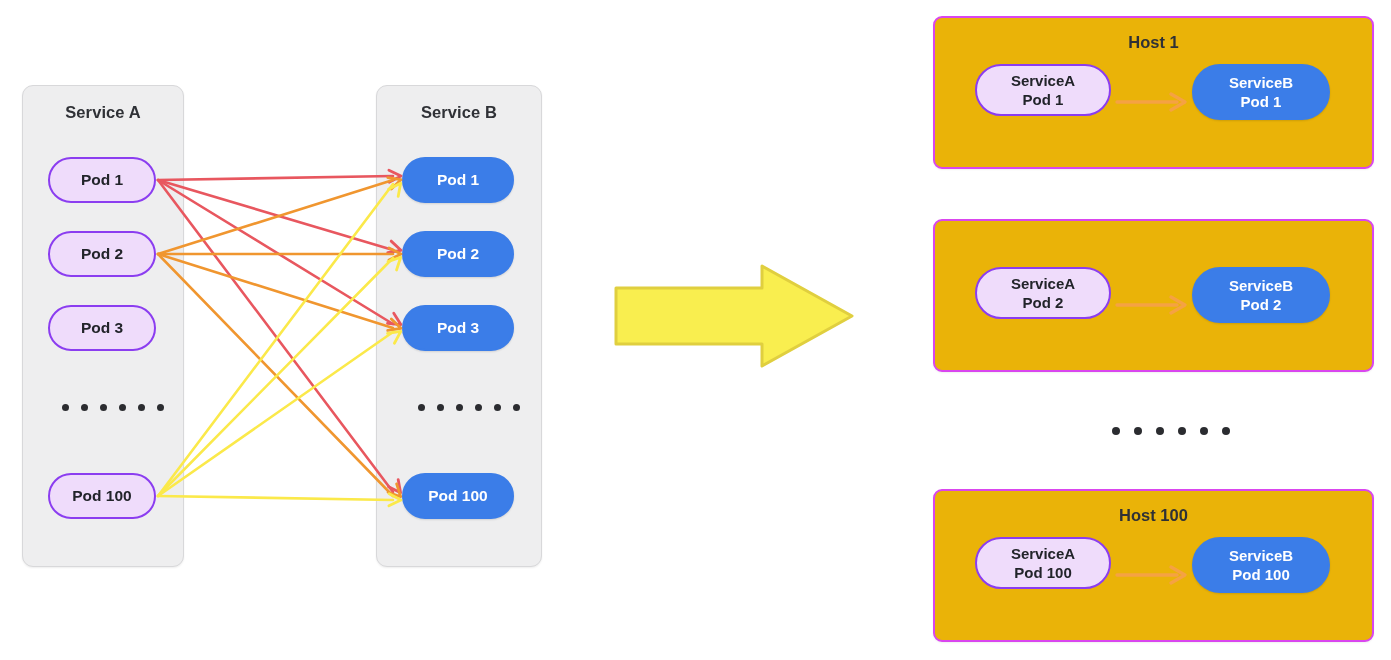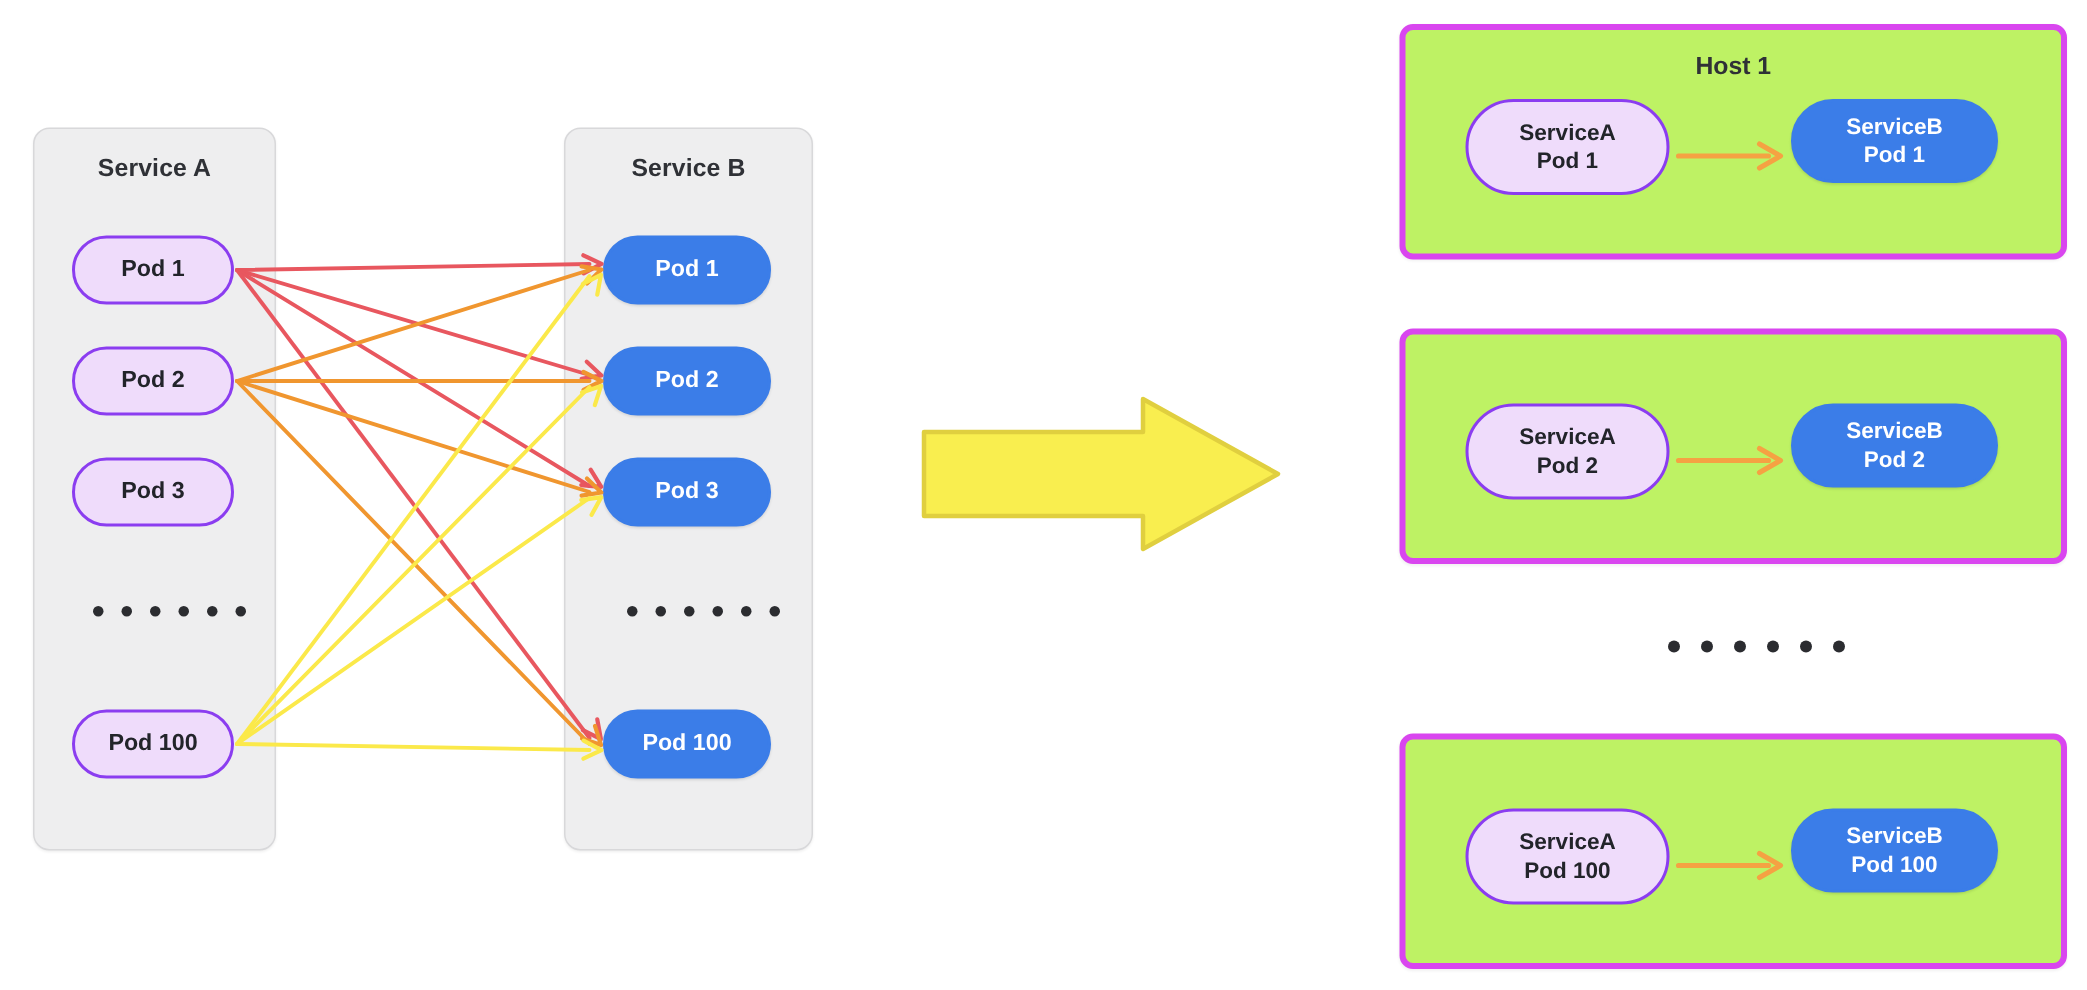--- a/index.html
+++ b/index.html
@@ -76,43 +76,43 @@
 
   
   #mesh{position:absolute;left:0;top:0;width:600px;height:660px;pointer-events:none;}
 
   
   #big-arrow{position:absolute;left:612px;top:262px;width:244px;height:108px;}
 
   
   .host-panel{
     position:absolute;
-    background:#bef264;
-    border:4px solid #d946ef;
+    background:#eab308;
+    border:2px solid #d946ef;
     border-radius:9px;
     box-shadow:0 1px 2px rgba(0,0,0,.06);
   }
   #host-1  {left:933px;top:16px; width:437px;height:149px;}
   #host-2  {left:933px;top:219px;width:437px;height:149px;}
   #host-100{left:933px;top:489px;width:437px;height:149px;}
 
   .host-title{
     position:absolute;left:0;right:0;top:15px;
     text-align:center;
     font-size:16.5px;font-weight:700;color:#2f3136;
   }
 
   .host-pod{
     position:absolute;top:46px;
     display:flex;flex-direction:column;align-items:center;justify-content:center;
     border-radius:34px;
     font-size:15px;font-weight:700;line-height:1.28;
     box-sizing:border-box;text-align:center;
   }
-  .host-pod-a{left:40px;width:136px;height:64px;background:#efdcfb;border:2px solid #8b3df0;color:#22242a;}
+  .host-pod-a{left:40px;width:136px;height:52px;background:#efdcfb;border:2px solid #8b3df0;color:#22242a;}
   .host-pod-b{left:257px;width:138px;height:56px;background:#3b7de8;border:2px solid #3b7de8;color:#fff;box-shadow:0 1px 2px rgba(0,0,0,.12);}
 
   .host-arrow{position:absolute;left:180px;top:70px;width:76px;height:28px;}
 </style>
 </head>
 <body>
 
 <div class="stage">
 
   <div class="service-panel" id="panel-a">
@@ -218,20 +218,21 @@
   <div class="dots" id="dots-hosts">
     <span></span>
       <span></span>
       <span></span>
       <span></span>
       <span></span>
       <span></span>
   </div>
 
   <div class="host-panel" id="host-100">
+    <div class="host-title">Host 100</div>
     <div class="host-pod host-pod-a">
       <div>ServiceA</div>
       <div>Pod 100</div>
     </div>
     <svg class="host-arrow" viewBox="0 0 76 28">
       <line x1="2" y1="14" x2="62" y2="14" stroke="#f5a243" stroke-width="3.4" stroke-linecap="round"></line>
       <polyline points="56,6 70,14 56,22" fill="none" stroke="#f5a243" stroke-width="3.4" stroke-linecap="round" stroke-linejoin="round"></polyline>
     </svg>
     <div class="host-pod host-pod-b">
       <div>ServiceB</div>

